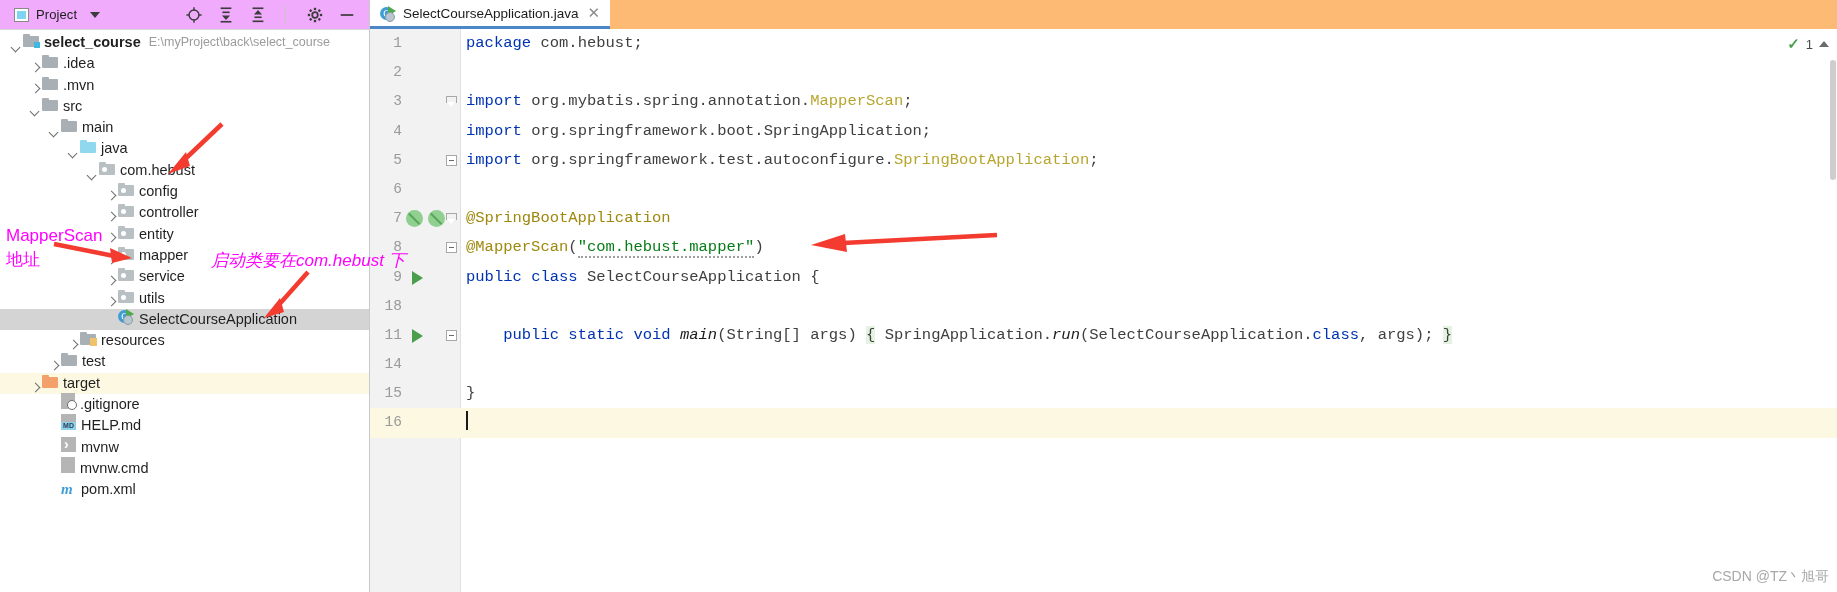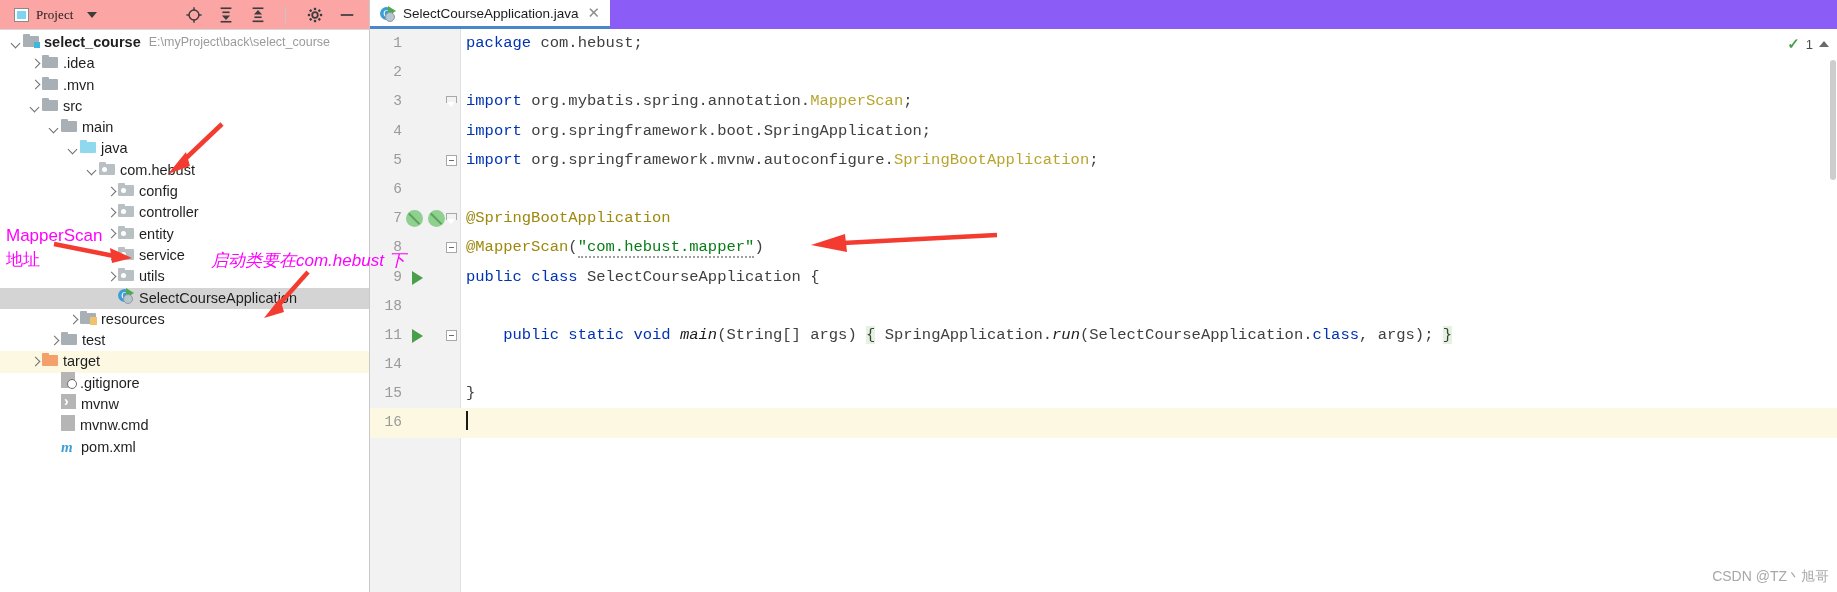--- a/index.html
+++ b/index.html
@@ -20,25 +20,24 @@
     position: absolute;
     left: 0; top: 0;
     width: 370px; height: 592px;
     background: #ffffff;
     border-right: 1px solid #c9c9c9;
     box-sizing: border-box;
   }
   #project-toolbar {
     position: relative;
     height: 29px;
-    background: #fca5a5;
+    background: #f0abfc;
     border-bottom: 1px solid #d6d6d6;
     display: flex;
     align-items: center;
-    font-family: Liberation Serif, serif;
   }
   .pt-left { display: flex; align-items: center; padding-left: 14px; gap: 7px; }
   .proj-icon {
     width: 15px; height: 14px;
     background: #ffffff;
     border: 1px solid #8a8a8a;
     box-sizing: border-box;
     display: inline-block;
     position: relative;
   }
@@ -73,21 +72,21 @@
   #tree {
     position: absolute;
     top: 29px; left: 0; right: 0; bottom: 0;
     overflow: hidden;
     padding-top: 3px;
   }
   .row {
     position: relative;
     height: 21.3px;
     display: flex;
-    align-items: center;
+    align-items: flex-end;
     white-space: nowrap;
     font-size: 14.5px;
     color: #1f1f1f;
     line-height: 21.3px;
   }
   .row.sel { background: #d4d4d4; }
   .row.hl  { background: #fdf8e2; }
   .twisty {
     width: 13px; height: 13px; flex: 0 0 13px;
     position: relative;
@@ -216,21 +215,21 @@
 
   
   #editor-area {
     position: absolute;
     left: 370px; top: 0; right: 0; bottom: 0;
     background: #ffffff;
   }
   #tabbar {
     position: relative;
     height: 29px;
-    background: #8b5cf6;
+    background: #fdba74;
     border-bottom: 3px solid #0ea5e9;
   }
   #tab {
     position: absolute; left: 0; top: 0;
     height: 29px;
     display: flex; align-items: center;
     padding: 0 10px 0 10px;
     background: #ffffff;
     border-bottom: 3px solid #4a86c8;
     box-sizing: border-box;
@@ -504,20 +503,26 @@
         <div class="row">
           <span style="display:inline-block;width:105px"></span>
           <span class="twisty right"></span>
           <span class="ico"><span class="f-pkg"><span class="dot"></span></span></span>
           <span class="lbl">entity</span>
         </div>
         <div class="row">
           <span style="display:inline-block;width:105px"></span>
           <span class="twisty right"></span>
           <span class="ico"><span class="f-pkg"><span class="dot"></span></span></span>
+          <span class="lbl">mapper</span>
+        </div>
+        <div class="row">
+          <span style="display:inline-block;width:105px"></span>
+          <span class="twisty right"></span>
+          <span class="ico"><span class="f-pkg"><span class="dot"></span></span></span>
           <span class="lbl">service</span>
         </div>
         <div class="row">
           <span style="display:inline-block;width:105px"></span>
           <span class="twisty right"></span>
           <span class="ico"><span class="f-pkg"><span class="dot"></span></span></span>
           <span class="lbl">utils</span>
         </div>
         <div class="row sel">
           <span style="display:inline-block;width:105px"></span>
@@ -541,20 +546,26 @@
           <span style="display:inline-block;width:29px"></span>
           <span class="twisty right"></span>
           <span class="ico"><span class="f-orange"></span></span>
           <span class="lbl">target</span>
         </div>
         <div class="row">
           <span style="display:inline-block;width:48px"></span>
           <span class="twisty"></span>
           <span class="ico"><span class="ico-file gi"></span></span>
           <span class="lbl">.gitignore</span>
+        </div>
+        <div class="row">
+          <span style="display:inline-block;width:48px"></span>
+          <span class="twisty"></span>
+          <span class="ico"><span class="ico-md"><span class="tag">MD</span></span></span>
+          <span class="lbl">HELP.md</span>
         </div>
         <div class="row">
           <span style="display:inline-block;width:48px"></span>
           <span class="twisty"></span>
           <span class="ico"><span class="ico-sh"></span></span>
           <span class="lbl">mvnw</span>
         </div>
         <div class="row">
           <span style="display:inline-block;width:48px"></span>
           <span class="twisty"></span>
@@ -619,21 +630,21 @@
           <div class="gline"><span>11</span><span class="run-tri gmark" style="left:42px; top:8px;"></span><span class="fold gmark" style="left:76px; top:9px;"></span></div>
           <div class="gline"><span>14</span></div>
           <div class="gline"><span>15</span></div>
           <div class="gline hl"><span>16</span></div>
         </div>
       <div id="code">
           <div class="cline"><span class="kw">package </span><span class="plain">com.hebust;</span></div>
           <div class="cline">&nbsp;</div>
           <div class="cline"><span class="kw">import </span><span class="plain">org.mybatis.spring.annotation.</span><span class="cls">MapperScan</span><span class="plain">;</span></div>
           <div class="cline"><span class="kw">import </span><span class="plain">org.springframework.boot.SpringApplication;</span></div>
-          <div class="cline"><span class="kw">import </span><span class="plain">org.springframework.mvnw.autoconfigure.</span><span class="cls">SpringBootApplication</span><span class="plain">;</span></div>
+          <div class="cline"><span class="kw">import </span><span class="plain">org.springframework.test.autoconfigure.</span><span class="cls">SpringBootApplication</span><span class="plain">;</span></div>
           <div class="cline">&nbsp;</div>
           <div class="cline"><span class="anno">@SpringBootApplication</span></div>
           <div class="cline"><span class="anno">@MapperScan</span><span class="plain">(</span><span class="str squig">"com.hebust.mapper"</span><span class="plain">)</span></div>
           <div class="cline"><span class="kw">public </span><span class="kw">class </span><span class="plain">SelectCourseApplication {</span></div>
           <div class="cline">&nbsp;</div>
           <div class="cline"><span class="kw">    public </span><span class="kw">static </span><span class="kw">void </span><span class="meth">main</span><span class="plain">(String[] args) </span><span class="plain hlbrace">{</span><span class="plain"> SpringApplication.</span><span class="meth">run</span><span class="plain">(SelectCourseApplication.</span><span class="kw">class</span><span class="plain">, args); </span><span class="plain hlbrace">}</span></div>
           <div class="cline">&nbsp;</div>
           <div class="cline"><span class="plain">}</span></div>
           <div class="cline hl"><span class="caret"></span></div>
         </div>

